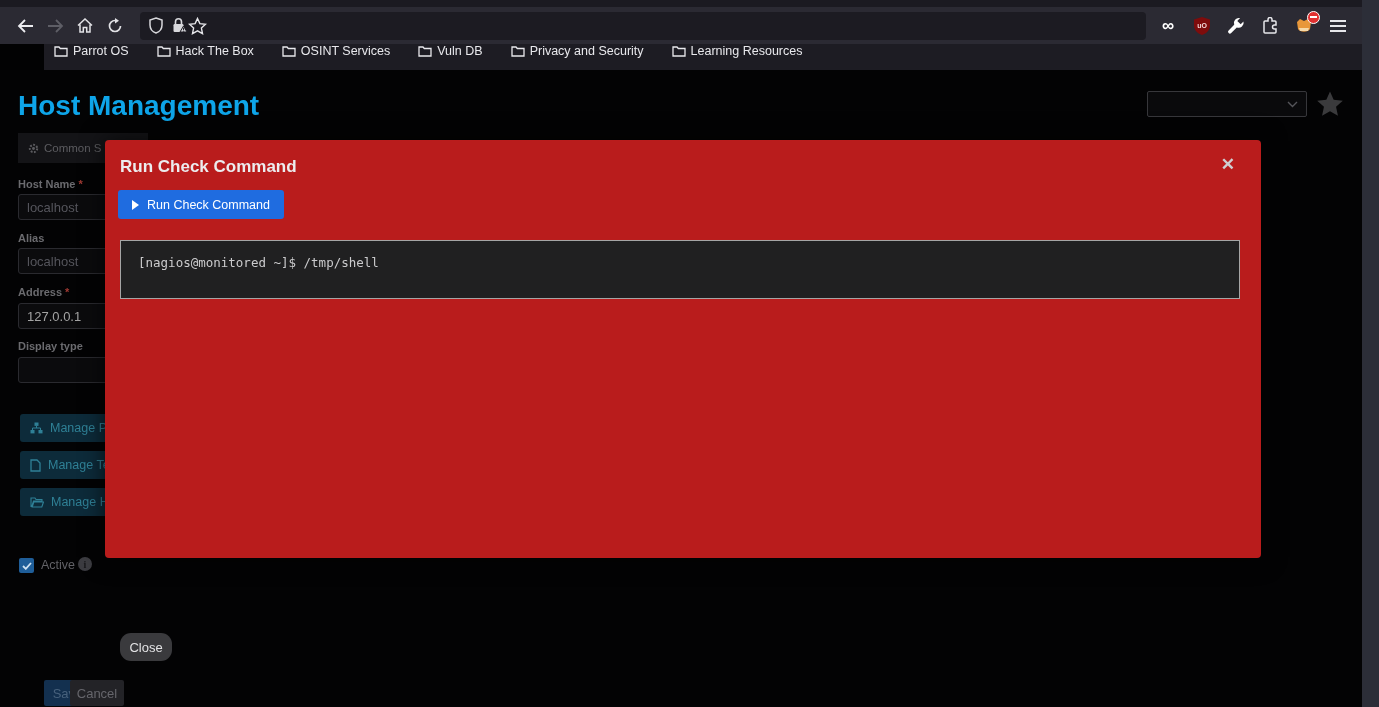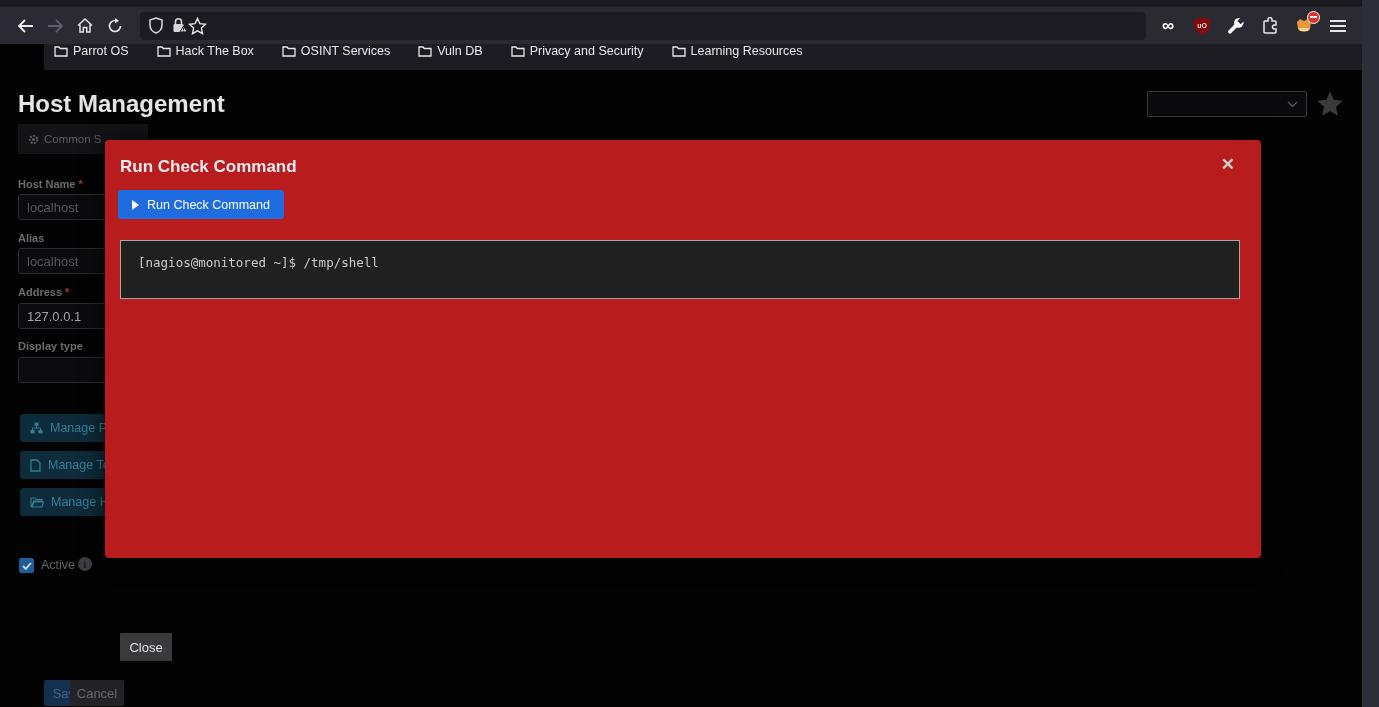--- a/index.html
+++ b/index.html
@@ -32,26 +32,26 @@
   .burger span { width:16px; height:2px; background:#e6e6ea; }
 
   .bookmarks { position:absolute; left:0; top:44px; width:1362px; height:26px; background:#1d1c23;
     display:flex; align-items:flex-start; padding:0 10px; gap:28px;margin-left:44px; }
   .bm { display:flex; align-items:center; gap:5px; color:#e8e8ec; font-size:12.5px; cursor:pointer; white-space:nowrap; }
 
   .right-strip { position:absolute; right:0; top:0; width:17px; height:707px; background:#2c2e38; }
 
   
   .viewport { position:absolute; left:0; top:70px; width:1362px; height:637px; background:#030304; overflow:hidden; }
-  .pg-title { position:absolute; left:18px; top:20px; font-size:24px; font-weight:bold; color:#e5e5e5; }
+  .pg-title { position:absolute; left:18px; top:20px; font-size:28px; font-weight:bold; color:#0ea5e9; }
   .fav-select { position:absolute; left:1147px; top:21px; width:160px; height:26px; background:#0a0a0c;
     border:1px solid #37373b; border-radius:2px; display:flex; align-items:center; justify-content:flex-end;
     padding-right:8px; cursor:pointer; }
   .fav-star { position:absolute; left:1316px; top:20px; }
-  .tab { position:absolute; left:18px; top:54px; width:130px; height:30px; background:#141417;
+  .tab { position:absolute; left:18px; top:63px; width:130px; height:30px; background:#141417;
     display:flex; align-items:center; gap:5px; padding:0 10px; color:#5c5c60; font-size:11.5px; cursor:pointer; }
   .flabel { position:absolute; font-size:11px; font-weight:bold; color:#6b6b6f; }
   .flabel .req { color:#a03a33; }
   .finput { position:absolute; left:18px; width:145px; height:26px; background:#0b0b0d;
     border:1px solid #2a2a2f; border-radius:3px; color:#55555c; font-size:13px; padding:0 8px;
     font-family:Liberation Sans, sans-serif; }
   .finput.bright { color:#a3a3a3; }
   .mng { position:absolute; left:20px; width:160px; height:28px; background:#0d2b3a; border:none;
     border-radius:3px; color:#2f8096; font-size:12.5px; display:flex; align-items:center; gap:7px;
     padding:0 10px; cursor:pointer; }
@@ -74,21 +74,21 @@
   .m-run { position:absolute; left:13px; top:50px; height:29px; background:#1f6ce0; border:none;
     border-radius:3px; color:#fff; font-size:12.5px; display:flex; align-items:center; gap:8px;
     padding:0 14px; cursor:pointer; }
   .play { width:0; height:0; border-left:7px solid #fff; border-top:5px solid transparent;
     border-bottom:5px solid transparent; }
   .m-out { position:absolute; left:15px; top:100px; width:1120px; height:59px; background:#202021;
     border:1px solid #a5a5a5; }
   .m-out pre { font-family:"DejaVu Sans Mono", monospace; font-size:12.5px; color:#cbcbcd;
     padding:14px 0 0 17px; }
   .m-close { position:absolute; left:15px; top:493px; width:52px; height:28px; background:#3a3a3d;
-    border:none; border-radius:1px; color:#e2e2e4; font-size:13px; cursor:pointer; }
+    border:none; border-radius:11px; color:#e2e2e4; font-size:13px; cursor:pointer; }
 </style>
 </head>
 <body>
 
 <div class="stage">
 
   <div class="win-strip"></div>
 
   <div class="toolbar">
     <div class="nav-ic">

